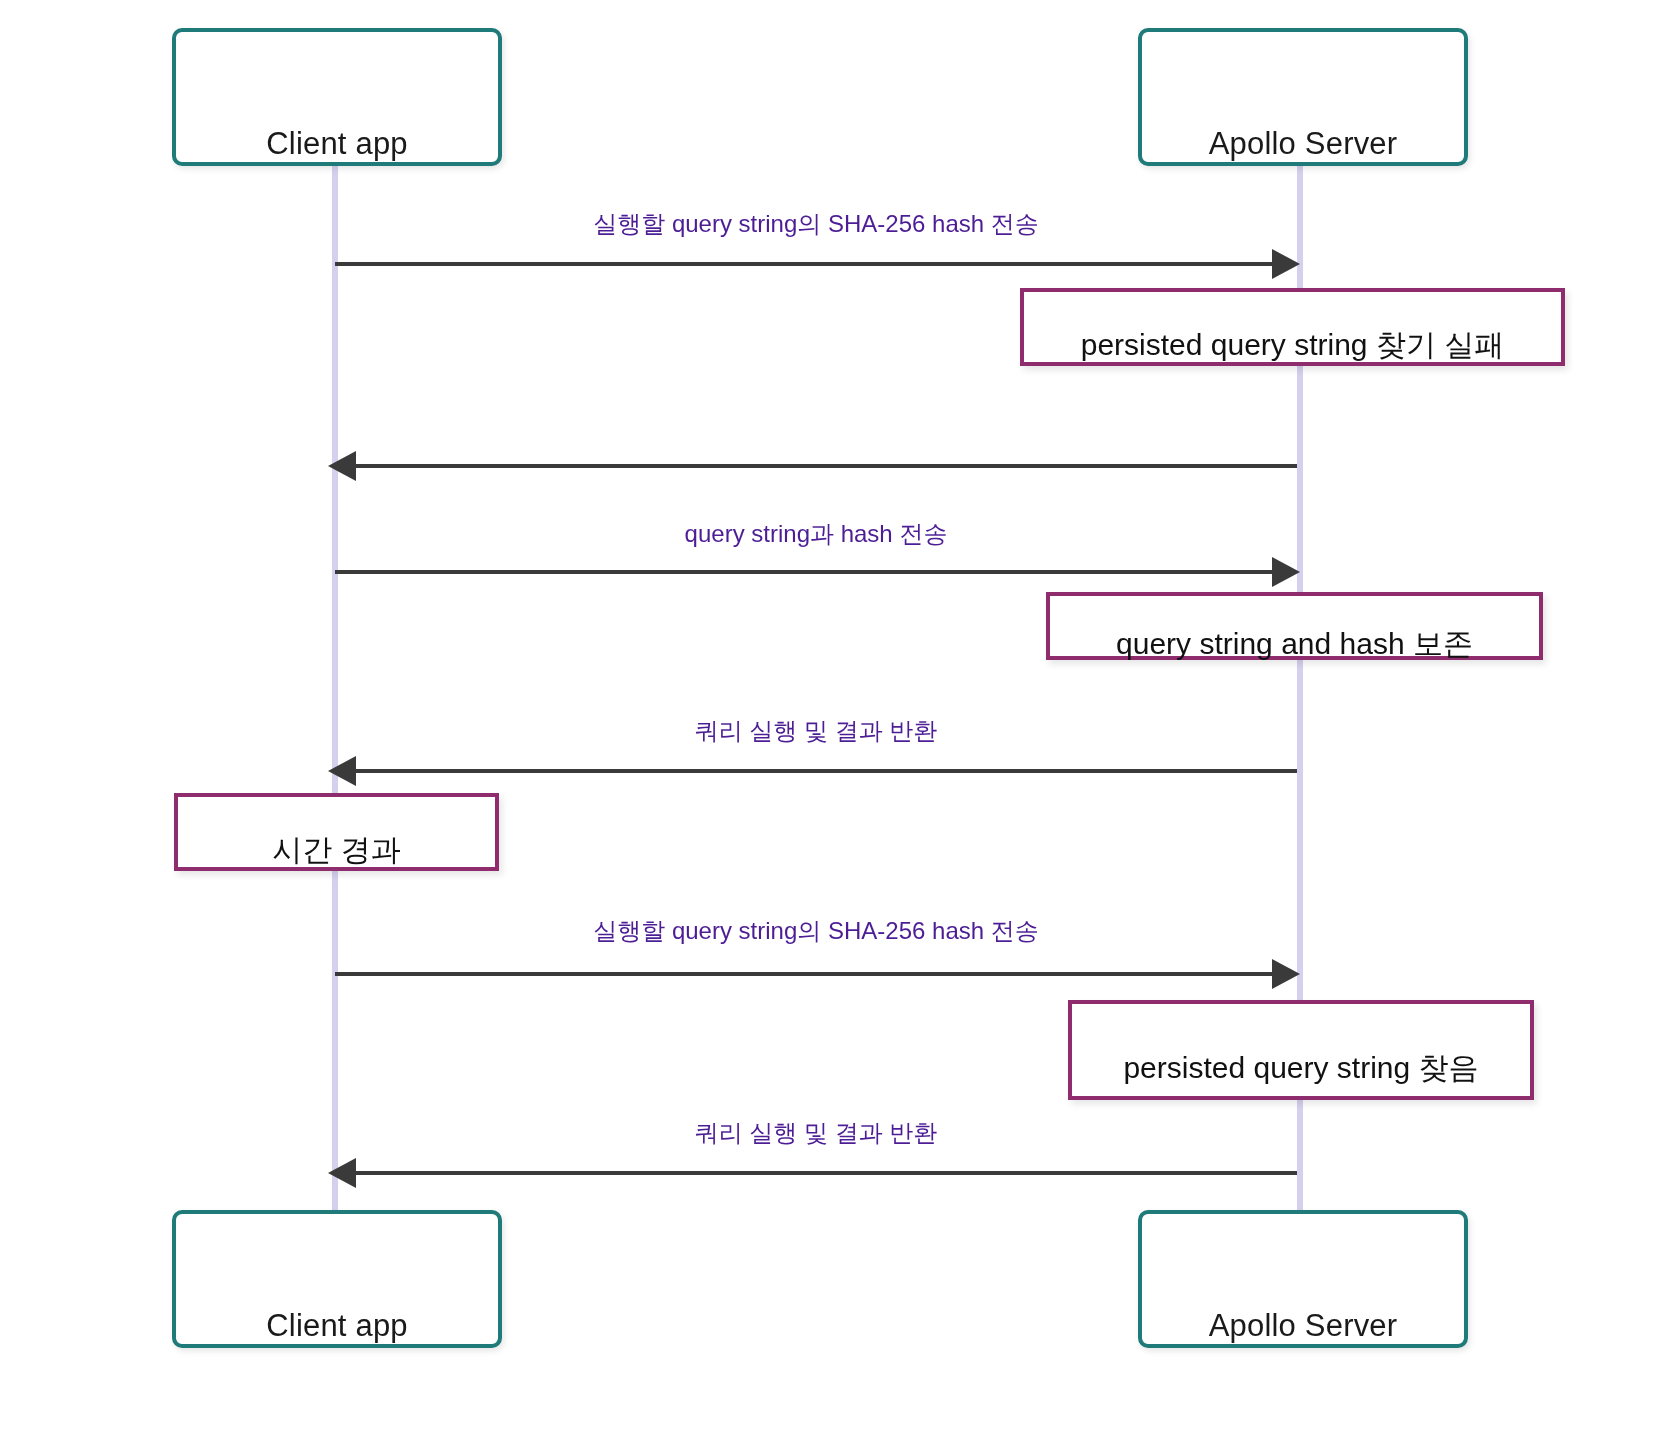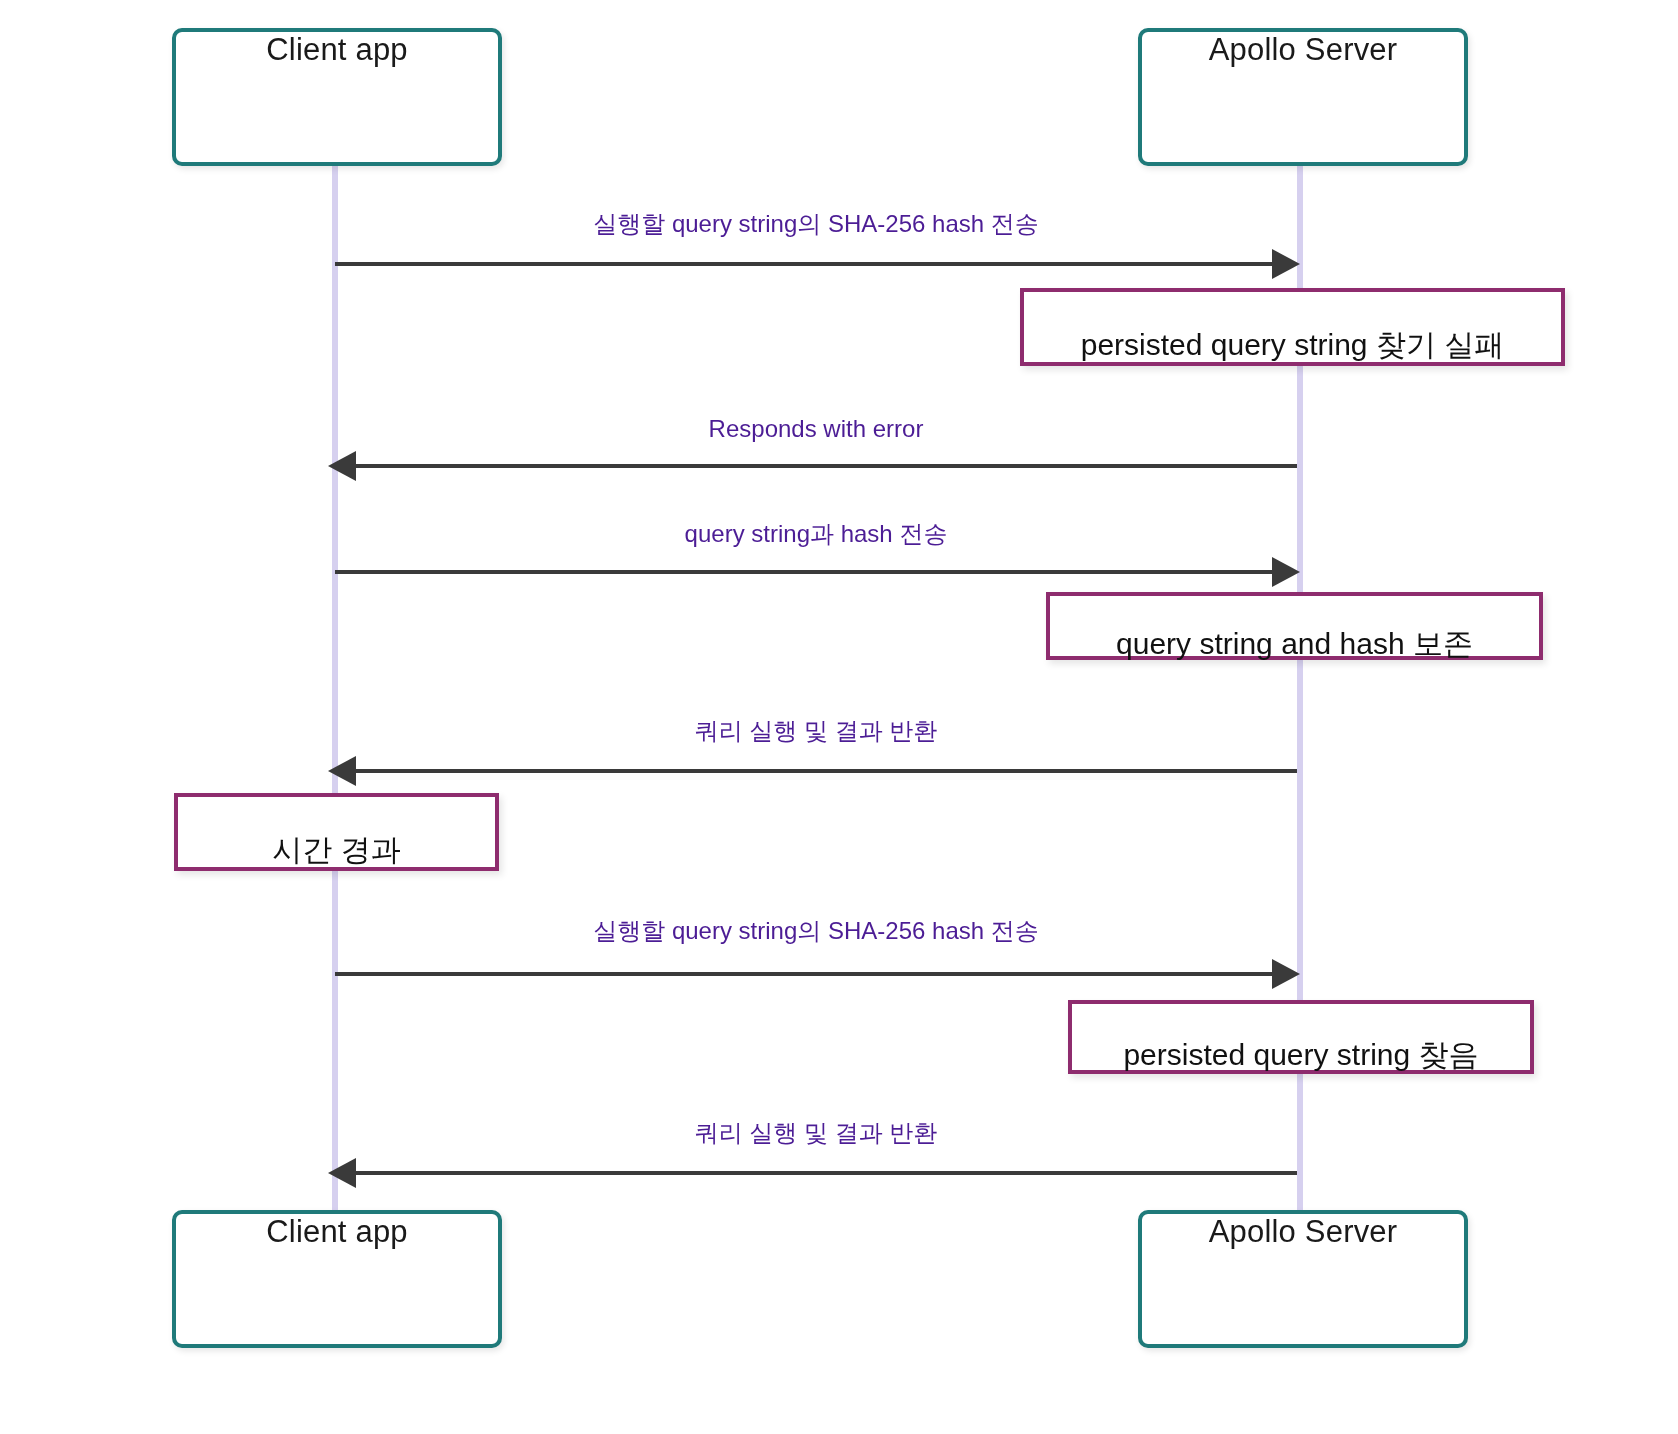--- a/index.html
+++ b/index.html
@@ -21,21 +21,21 @@
   }
 
   
   .participant{
     position:absolute;
     box-sizing:border-box;
     background:#ffffff;
     border:4px solid #1f7a7a;
     border-radius:10px;
     display:flex;
-    align-items:flex-start;
+    align-items:flex-end;
     justify-content:center;
     z-index:4;
     box-shadow:2px 3px 6px rgba(0,0,0,0.10);
   }
   .participant span{
     font-size:31px;
     color:#1a1a1a;
     letter-spacing:.2px;
   }
 
@@ -104,21 +104,20 @@
   </div>
 
   <div class="msg-label" style="left:335px; top:208px; width:962px;">실행할 query string의 SHA-256 hash 전송</div>
   <div class="msg-line" style="left:335px; top:262px; width:944px;"></div>
   <div class="arrowhead arrow-right" style="left:1272px; top:249px;"></div>
 
   <div class="note" style="left:1020px; top:288px; width:545px; height:78px;">
     <span>persisted query string 찾기 실패</span>
   </div>
 
-  <div class="msg-label" style="left:335px; top:415px; width:962px;">Responds with error</div>
   <div class="msg-line" style="left:353px; top:464px; width:944px;"></div>
   <div class="arrowhead arrow-left" style="left:328px; top:451px;"></div>
 
   <div class="msg-label" style="left:335px; top:518px; width:962px;">query string과 hash 전송</div>
   <div class="msg-line" style="left:335px; top:570px; width:944px;"></div>
   <div class="arrowhead arrow-right" style="left:1272px; top:557px;"></div>
 
   <div class="note" style="left:1046px; top:592px; width:497px; height:68px;">
     <span>query string and hash 보존</span>
   </div>
@@ -128,21 +127,21 @@
   <div class="arrowhead arrow-left" style="left:328px; top:756px;"></div>
 
   <div class="note" style="left:174px; top:793px; width:325px; height:78px;">
     <span>시간 경과</span>
   </div>
 
   <div class="msg-label" style="left:335px; top:915px; width:962px;">실행할 query string의 SHA-256 hash 전송</div>
   <div class="msg-line" style="left:335px; top:972px; width:944px;"></div>
   <div class="arrowhead arrow-right" style="left:1272px; top:959px;"></div>
 
-  <div class="note" style="left:1068px; top:1000px; width:466px; height:74px;">
+  <div class="note" style="left:1068px; top:1000px; width:466px; height:100px;">
     <span>persisted query string 찾음</span>
   </div>
 
   <div class="msg-label" style="left:335px; top:1117px; width:962px;">쿼리 실행 및 결과 반환</div>
   <div class="msg-line" style="left:353px; top:1171px; width:944px;"></div>
   <div class="arrowhead arrow-left" style="left:328px; top:1158px;"></div>
 
   <div class="participant" style="left:172px; top:1210px; width:330px; height:138px;">
     <span>Client app</span>
   </div>

